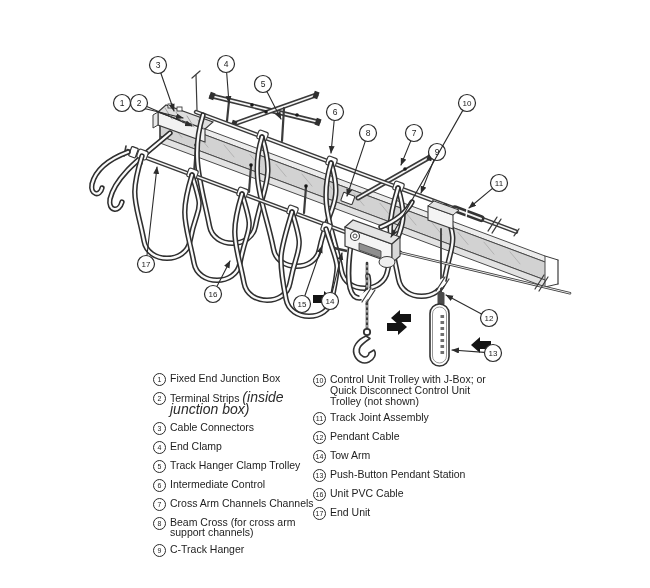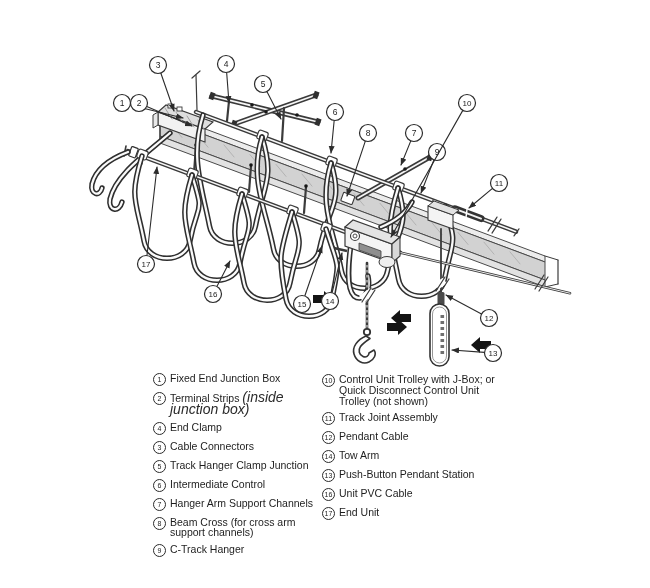--- a/index.html
+++ b/index.html
@@ -1,21 +1,21 @@
 <!DOCTYPE html>
 <html><head>
 <meta charset="utf-8">
 <style>
   html,body{margin:0;padding:0;background:#ffffff;}
   #stage{position:relative;width:650px;height:588px;background:#ffffff;overflow:hidden;
          font-family:"Liberation Sans", sans-serif;}
   #diagram{position:absolute;left:0;top:0;}
   .legend-col{position:absolute;color:#1d1d1d;}
   #legend-left{left:153px;top:373px;width:178px;}
-  #legend-right{left:322px;top:374px;width:184px;}
+  #legend-right{left:313px;top:374px;width:184px;}
   .legend-item{display:flex;align-items:flex-start;gap:4px;margin-bottom:6px;}
   .legend-num{flex:0 0 auto;width:11px;height:11px;border:1px solid #2b2b2b;border-radius:50%;
               font-size:7px;line-height:11px;text-align:center;color:#1d1d1d;margin-top:0px;}
   .legend-label{font-size:10.5px;line-height:10.8px;color:#1d1d1d;}
   .legend-note{font-style:italic;font-size:14px;color:#2a2a2a;}
 </style>
 </head>
 <body>
 
 <div id="stage">
@@ -329,38 +329,38 @@
   <div id="legend-left" class="legend-col">
       <div class="legend-item">
         <span class="legend-num">1</span>
         <span class="legend-label">Fixed End Junction Box</span>
       </div>
       <div class="legend-item">
         <span class="legend-num">2</span>
         <span class="legend-label">Terminal Strips <span class="legend-note">(inside junction box)</span></span>
       </div>
       <div class="legend-item">
+        <span class="legend-num">3</span>
+        <span class="legend-label">Cable Connectors</span>
+      </div>
+      <div class="legend-item">
         <span class="legend-num">4</span>
         <span class="legend-label">End Clamp</span>
       </div>
       <div class="legend-item">
-        <span class="legend-num">3</span>
-        <span class="legend-label">Cable Connectors</span>
-      </div>
-      <div class="legend-item">
         <span class="legend-num">5</span>
-        <span class="legend-label">Track Hanger Clamp Junction</span>
+        <span class="legend-label">Track Hanger Clamp Trolley</span>
       </div>
       <div class="legend-item">
         <span class="legend-num">6</span>
         <span class="legend-label">Intermediate Control</span>
       </div>
       <div class="legend-item">
         <span class="legend-num">7</span>
-        <span class="legend-label">Hanger Arm Support Channels</span>
+        <span class="legend-label">Cross Arm Channels Channels</span>
       </div>
       <div class="legend-item">
         <span class="legend-num">8</span>
         <span class="legend-label">Beam Cross (for cross arm support channels)</span>
       </div>
       <div class="legend-item">
         <span class="legend-num">9</span>
         <span class="legend-label">C-Track Hanger</span>
       </div>
     </div>

